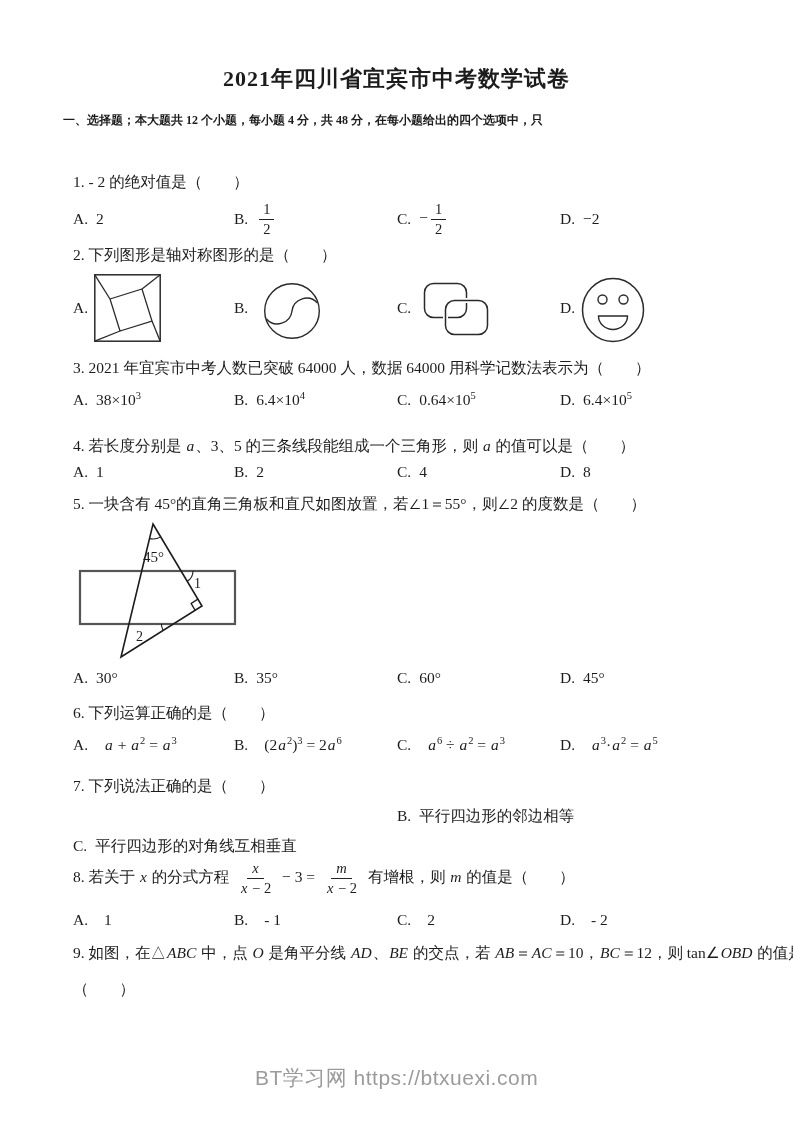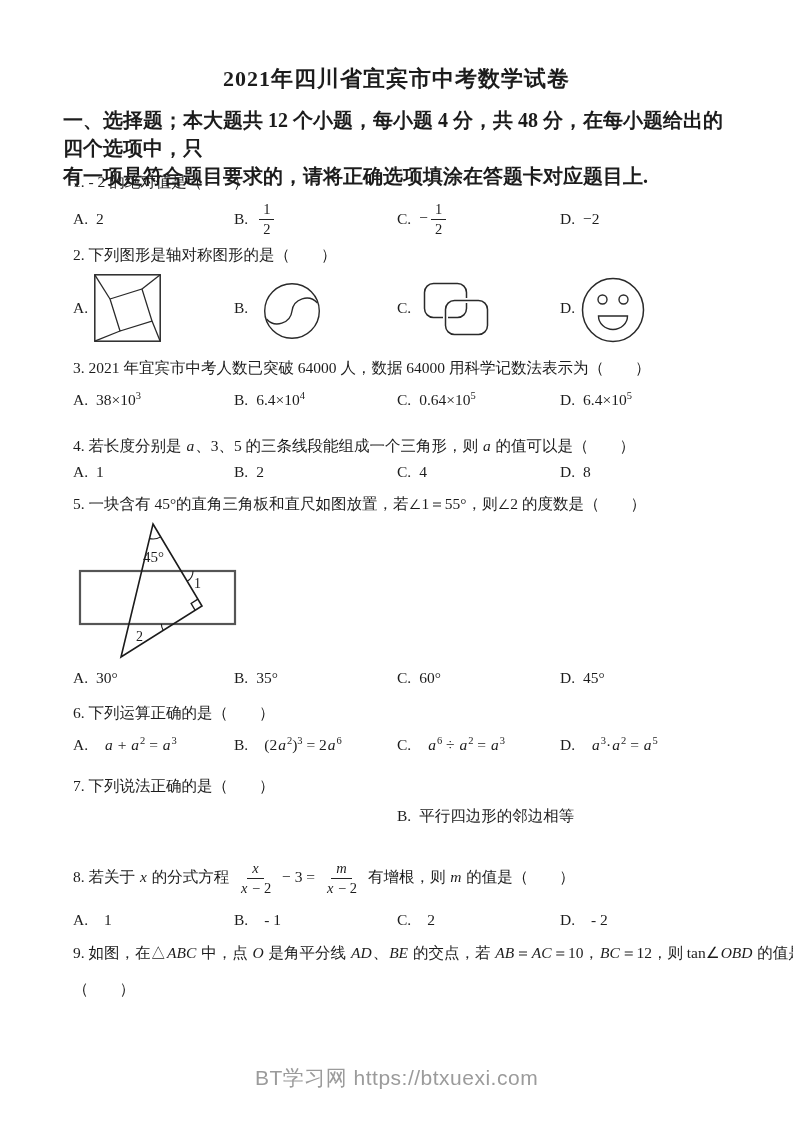--- a/index.html
+++ b/index.html
@@ -3,21 +3,21 @@
 <meta charset="utf-8">
 <style>
   html,body{margin:0;padding:0;}
   body{
     width:793px;height:1122px;position:relative;background:#ffffff;
     font-family:"Liberation Serif","DejaVu Serif",serif;color:#1c1c1c;
     overflow:hidden;
   }
   .abs{position:absolute;}
   .title{top:64px;left:0;right:0;text-align:center;font-size:22px;font-weight:bold;letter-spacing:1px;}
-  .intro{top:106px;left:63px;width:676px;font-size:20px;font-weight:bold;line-height:28px;}
+  .intro{top:106px;left:63px;width:676px;font-size:12px;font-weight:bold;line-height:28px;}
   .stem{left:73px;font-size:15.5px;line-height:23px;white-space:nowrap;font-family:Liberation Serif, serif;}
   .opts{left:0;right:0;height:24px;}
   .opt{position:absolute;font-size:15.5px;white-space:nowrap;top:0;}
   .vc .opt{height:44px;display:flex;align-items:center;}
   .c1{left:73px}.c2{left:234px}.c3{left:397px}.c4{left:560px}
   .olabel{margin-right:8px;}
   .gaplg .olabel{margin-right:16px;}
   .mv{font-style:italic;padding:0 1px;}
   sup.ms{font-size:10.5px;line-height:0;vertical-align:super;}
   .frac{display:inline-flex;flex-direction:column;align-items:center;vertical-align:middle;margin:0 3px;font-size:14.5px;line-height:1.15;}
@@ -28,21 +28,20 @@
   .footer{top:1064px;left:0;right:0;text-align:center;
     font-family:"Liberation Sans","DejaVu Sans",sans-serif;font-size:21px;color:#9b9b9b;letter-spacing:0.5px;}
 </style>
 </head>
 <body>
 
 <div class="abs title">2021年四川省宜宾市中考数学试卷</div>
 
 <div class="abs intro">
   <div>一、选择题；本大题共 12 个小题，每小题 4 分，共 48 分，在每小题给出的四个选项中，只</div>
-  <div>有一项是符合题目要求的，请将正确选项填涂在答题卡对应题目上.</div>
 </div>
 
 <div class="abs stem" style="top:170px"><span class="mt">1.  - 2 的绝对值是（　　）</span></div>
 <div class="abs opts vc" style="top:197px">
   <span class="opt c1">
       <span class="olabel">A.</span>
       <span><span class="mt">2</span></span>
     </span>
   <span class="opt c2">
       <span class="olabel">B.</span>
@@ -141,20 +140,21 @@
   <span class="opt c2"><span class="olabel">B.</span><span><span class="mt">(2</span><span class="mv">a</span><sup class="ms">2</sup><span class="mt">)</span><sup class="ms">3</sup><span class="mt"> = 2</span><span class="mv">a</span><sup class="ms">6</sup></span></span>
   <span class="opt c3"><span class="olabel">C.</span><span><span class="mv">a</span><sup class="ms">6</sup><span class="mt"> ÷ </span><span class="mv">a</span><sup class="ms">2</sup><span class="mt"> = </span><span class="mv">a</span><sup class="ms">3</sup></span></span>
   <span class="opt c4"><span class="olabel">D.</span><span><span class="mv">a</span><sup class="ms">3</sup><span class="mt">·</span><span class="mv">a</span><sup class="ms">2</sup><span class="mt"> = </span><span class="mv">a</span><sup class="ms">5</sup></span></span>
 </div>
 
 <div class="abs stem" style="top:774px"><span class="mt">7. 下列说法正确的是（　　）</span></div>
 <div class="abs opts" style="top:806px">
   <span class="opt c3"><span class="olabel">B.</span><span><span class="mt">平行四边形的邻边相等</span></span></span>
 </div>
 <div class="abs opts" style="top:836px">
+  <span class="opt c1"><span class="olabel">C.</span><span><span class="mt">平行四边形的对角线互相垂直</span></span></span>
 </div>
 
 <div class="abs stem" style="top:860px"><span class="mt">8. 若关于 </span><span class="mv">x</span><span class="mt"> 的分式方程 </span><span class="frac">
       <span class="fn"><span class="mv">x</span></span>
       <span class="fd"><span class="mv">x</span><span class="mt"> − 2</span></span>
     </span><span class="mt"> − 3 = </span><span class="frac">
       <span class="fn"><span class="mv">m</span></span>
       <span class="fd"><span class="mv">x</span><span class="mt"> − 2</span></span>
     </span><span class="mt"> 有增根，则 </span><span class="mv">m</span><span class="mt"> 的值是（　　）</span></div>
 <div class="abs opts gaplg" style="top:911px">

